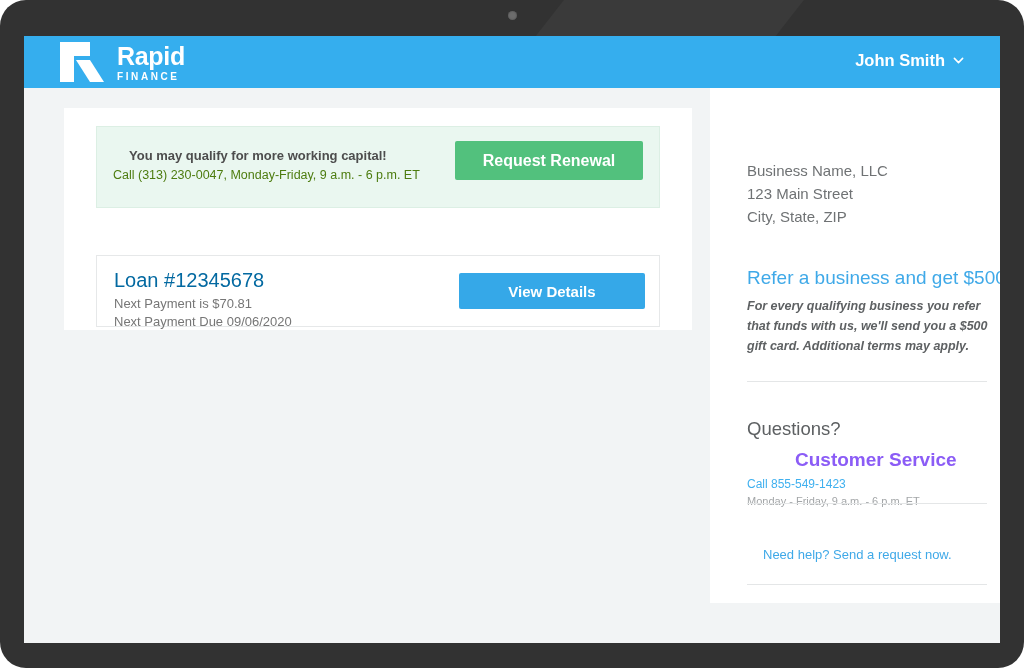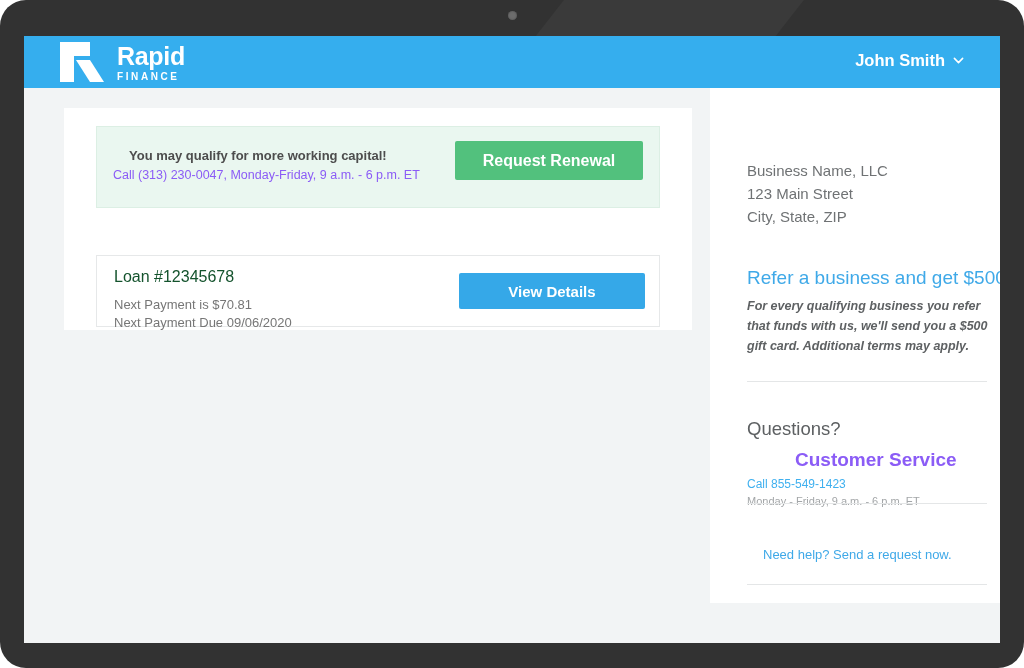--- a/index.html
+++ b/index.html
@@ -140,21 +140,21 @@
   }
   .promo-title {
     color: #4d4d4d;
     font-size: 13px;
     font-weight: bold;
     display: block;
     line-height: 1.45;
     margin-left: 16px;
   }
   .promo-sub {
-    color: #8b5cf6;
+    color: #4d7c0f;
     font-size: 12.5px;
     display: block;
     line-height: 1.45;
   }
   .btn {
     position: absolute;
     border: none;
     color: #ffffff;
     font-size: 16px;
     font-weight: bold;
@@ -179,25 +179,25 @@
     background: #ffffff;
     border: 1px solid #e6e8e9;
     box-sizing: border-box;
   }
   .loan-info {
     position: absolute;
     left: 17px;
     top: 11px;
   }
   .loan-title {
-    color: #14532d;
-    font-size: 16px;
+    color: #0369a1;
+    font-size: 20px;
     display: block;
     line-height: 1.3;
-    margin-bottom: 8px;
+    margin-bottom: 2px;
   }
   .loan-line {
     color: #767676;
     font-size: 13px;
     display: block;
     line-height: 1.42;
   }
   .btn-details {
     right: 14px;
     top: 17px;

